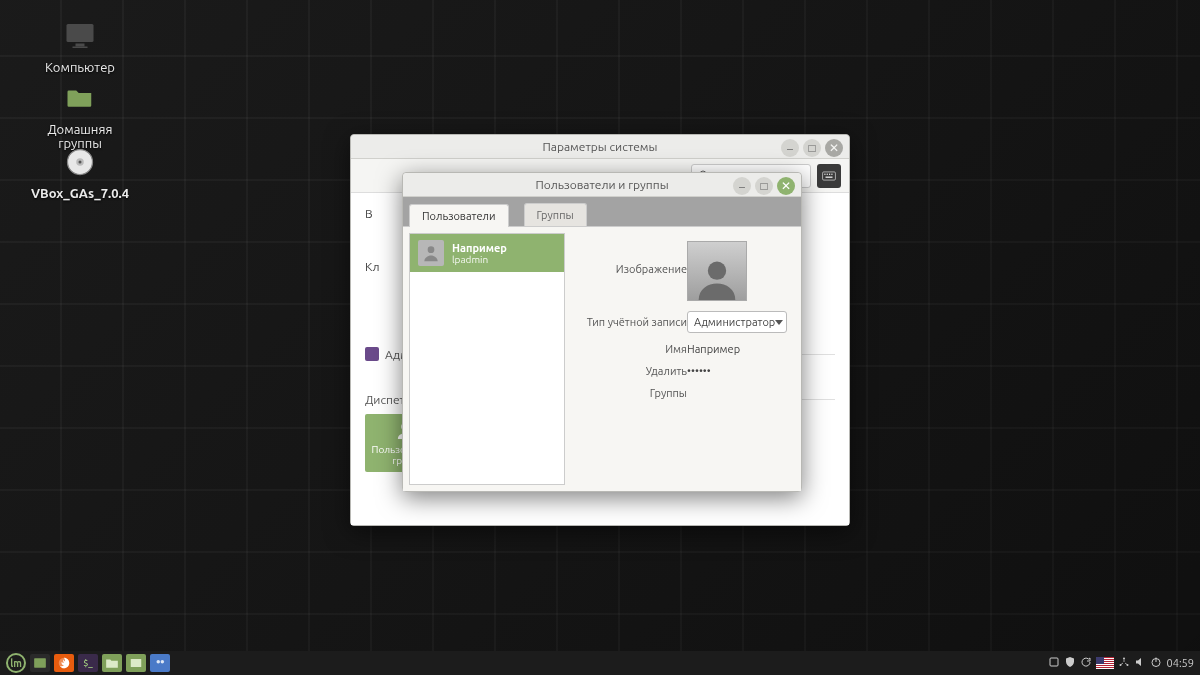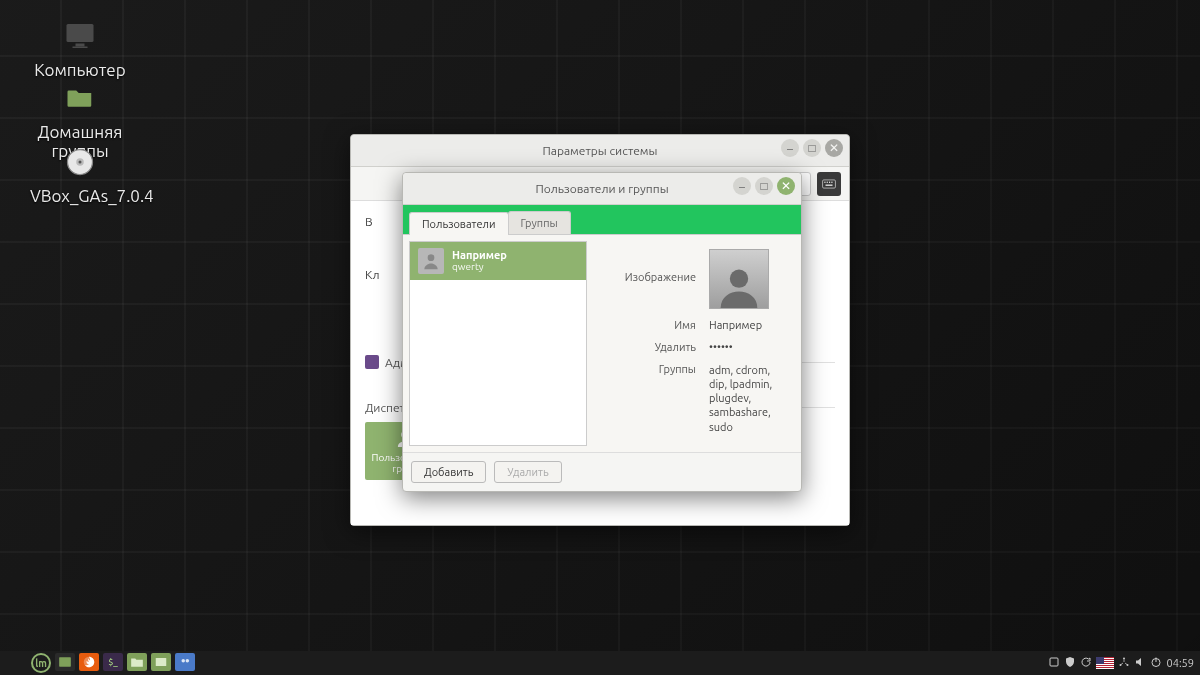--- a/index.html
+++ b/index.html
@@ -12,37 +12,37 @@
       repeating-linear-gradient(90deg, transparent 0 60px, rgba(255,255,255,0.04) 60px 62px);
     background-color: #161616;
     position: relative;
     color: #e0e0e0;
     font-size: 12px;
   }
 
   
   .desktop-icon { position: absolute; width: 100px; text-align: center; cursor: pointer; }
   .desktop-icon .ico { width: 40px; height: 40px; margin: 0 auto 4px; display:flex; align-items:center; justify-content:center; }
-  .desktop-icon .lbl { font-size: 17px; color: #eaeaea; text-shadow: 0 1px 2px #000; }
+  .desktop-icon .lbl { font-size: 13px; color: #eaeaea; text-shadow: 0 1px 2px #000; }
 
   .monitor-svg { fill:#4a4a4a; }
   .folder-svg { fill:#7fa05a; }
 
   
   .window {
     position: absolute;
     background: #f5f5f3;
     border: 1px solid #b8b8b4;
     border-radius: 4px;
     box-shadow: 0 6px 24px rgba(0,0,0,0.5);
     color: #333;
     display:flex; flex-direction:column;
   }
   .titlebar {
-    height: 32px; display:flex; align-items:center; justify-content:center;
+    height: 24px; display:flex; align-items:center; justify-content:center;
     background: #ececea; border-bottom: 1px solid #d0d0cc; border-radius: 4px 4px 0 0;
     position: relative; font-size: 12px; color:#555;
   }
   .titlebar .title-txt { }
   .win-controls { position:absolute; right:6px; top:4px; display:flex; gap:4px; }
   .win-btn { width:18px; height:18px; border-radius:50%; display:flex; align-items:center; justify-content:center; font-size:12px; color:#666; background:#d4d4d0; cursor:pointer; }
   .win-btn.close1 { background:#a8a8a4; color:#f5f5f3; }
   .win-btn.close2 { background:#8fb36f; color:#fff; }
 
   .toolbar { height:34px; border-bottom:1px solid #ddd; display:flex; align-items:center; justify-content:flex-end; padding:0 8px; gap:6px;}
@@ -56,47 +56,47 @@
   .cat-sep { flex:1; height:1px; background:#e0e0e0; }
 
   .tile-users {
     display:inline-flex; flex-direction:column; align-items:center; justify-content:center;
     width:88px; height:58px; background:#8fb36f; color:#fff; font-size:10px; text-align:center; border-radius:2px; padding:4px;
   }
   .tile-users .ico { margin-bottom:2px; }
 
   
   .ug-body { flex:1; display:flex; flex-direction:column; }
-  .tabs { display:flex; border-bottom:1px solid #ccc; background:#22c55e; padding-left:6px; padding-top:6px; gap:0;}
+  .tabs { display:flex; border-bottom:1px solid #ccc; background:#a3a3a3; padding-left:6px; padding-top:6px; gap:16px;}
   .tab { padding:5px 12px; font-size:11px; border:1px solid #ccc; border-bottom:none; background:#e6e4e0; color:#666; border-radius:3px 3px 0 0; margin-right:-1px; cursor:pointer;}
   .tab.active { background:#f7f6f3; color:#333; position:relative; top:1px; }
 
   .ug-main { flex:1; display:flex; background:#f7f6f3; }
   .user-list { width:178px; border:1px solid #ccc; margin:6px; background:#fff; }
   .user-item { display:flex; align-items:center; gap:8px; padding:6px 8px; background:#8fb36f; color:#fff; font-size:11px;}
   .user-item .avatar-sm { width:26px; height:26px; background:#b7b7b7; border-radius:2px; display:flex; align-items:center; justify-content:center;}
   .user-item .uname { font-weight:bold; }
   .user-item .ulogin { font-size:10px; opacity:.9; }
 
   .user-detail { flex:1; padding:14px 14px 8px 6px; font-size:11px; color:#444; }
   .detail-row { display:flex; align-items:center; margin-bottom:10px; }
-  .detail-row .lab { width:110px; text-align:right; padding-right:13px; color:#555;}
+  .detail-row .lab { width:110px; text-align:right; padding-right:0; color:#555;}
   .detail-row .val { flex:1; }
   .avatar-big { width:60px; height:60px; background:linear-gradient(#cfcfcf,#9e9e9e); border:1px solid #aaa; display:flex; align-items:flex-end; justify-content:center; overflow:hidden;}
   .avatar-shape { width:44px; height:44px; }
   .select { display:flex; align-items:center; justify-content:space-between; border:1px solid #bbb; border-radius:3px; background:#fff; height:22px; padding:0 6px; width:100px; font-size:11px;}
   .triangle-down { width:0;height:0;border-left:4px solid transparent;border-right:4px solid transparent;border-top:5px solid #555;}
 
   .ug-footer { padding:8px; border-top:1px solid #ddd; display:flex; gap:8px;}
   .btn { border:1px solid #bbb; background:#f4f3f0; color:#333; padding:4px 12px; font-size:11px; border-radius:3px; cursor:pointer;}
   .btn.disabled { color:#aaa; cursor:default;}
 
   
   .taskbar { position:absolute; left:0; right:0; bottom:0; height:24px; background:#1c1c1c; display:flex; align-items:center; padding:0 6px; color:#ccc; font-size:11px;}
-  .taskbar .tleft { display:flex; align-items:flex-start; gap:4px;margin-left:25px;}
+  .taskbar .tleft { display:flex; align-items:center; gap:4px;}
   .taskbar .tright { margin-left:auto; display:flex; align-items:center; gap:4px;}
   .tb-item { width:20px; height:18px; display:flex; align-items:center; justify-content:center; border-radius:2px;}
   .tb-item.app { background:#2a2a2a; }
   .tb-item.ff { background:#e85c0e; color:#fff;}
   .tb-item.term { background:#3a2a4a; color:#b8f28b; font-size:9px;}
   .tb-item.fm { background:#7fa05a;}
   .tb-item.grn { background:#7fa05a;}
   .tb-item.blue { background:#4a7ac8;}
   .mint-logo { width:20px; height:20px; border-radius:50%; border:2px solid #8fb36f; display:flex; align-items:center; justify-content:center; color:#8fb36f; font-size:10px; font-weight:bold;}
   .flag { width:18px; height:12px; background:linear-gradient(to bottom, #b22234 0 8%, #fff 8% 16%, #b22234 16% 24%, #fff 24% 32%, #b22234 32% 40%, #fff 40% 48%, #b22234 48% 56%, #fff 56% 64%, #b22234 64% 72%, #fff 72% 80%, #b22234 80% 88%, #fff 88% 100%); position:relative;}
@@ -118,21 +118,21 @@
 
 <div class="desktop-icon" style="left:30px; top:78px;">
   <div class="ico">
     <svg viewBox="0 0 24 24" width="36" height="30" class="folder-svg">
         <path d="M3 6h6l2 2h10v10a1 1 0 0 1-1 1H3a1 1 0 0 1-1-1V7a1 1 0 0 1 1-1z"></path>
       </svg>
   </div>
   <div class="lbl">Домашняя группы</div>
 </div>
 
-<div class="desktop-icon" style="left:30px; top:142px;">
+<div class="desktop-icon" style="left:30px; top:142px;font-weight:bold;">
   <div class="ico">
     <svg viewBox="0 0 24 24" width="30" height="30">
         <circle cx="12" cy="12" r="10" fill="#e8e8e8" stroke="#888"></circle>
         <circle cx="12" cy="12" r="3" fill="#bbb"></circle>
         <circle cx="12" cy="12" r="1.2" fill="#555"></circle>
       </svg>
   </div>
   <div class="lbl">VBox_GAs_7.0.4</div>
 </div>
 
@@ -212,53 +212,57 @@
       <div class="user-list">
         <div class="user-item">
           <div class="avatar-sm">
             <svg width="20" height="20" viewBox="0 0 24 24" fill="#888">
                 <circle cx="12" cy="8" r="4"></circle>
                 <path d="M4 22c0-4 4-7 8-7s8 3 8 7"></path>
               </svg>
           </div>
           <div>
             <div class="uname">Например</div>
-            <div class="ulogin">qwerty</div>
+            <div class="ulogin">lpadmin</div>
           </div>
         </div>
       </div>
       <div class="user-detail">
         <div class="detail-row" style="align-items:flex-start;">
           <div class="lab" style="padding-top:22px;">Изображение</div>
           <div class="val">
             <div class="avatar-big">
               <svg class="avatar-shape" viewBox="0 0 24 24" fill="#6b6b6b">
                   <circle cx="12" cy="8" r="5"></circle>
                   <path d="M2 24c0-6 5-9 10-9s10 3 10 9"></path>
                 </svg>
             </div>
           </div>
         </div>
         <div class="detail-row">
+          <div class="lab">Тип учётной записи</div>
+          <div class="val">
+            <div class="select">
+              <span>Администратор</span>
+              <span class="triangle-down"></span>
+            </div>
+          </div>
+        </div>
+        <div class="detail-row">
           <div class="lab">Имя</div>
           <div class="val">Например</div>
         </div>
         <div class="detail-row">
           <div class="lab">Удалить</div>
           <div class="val">••••••</div>
         </div>
         <div class="detail-row" style="align-items:flex-start;">
           <div class="lab">Группы</div>
-          <div class="val" style="max-width:120px; line-height:1.3;">adm, cdrom, dip, lpadmin, plugdev, sambashare, sudo</div>
         </div>
       </div>
-    </div>
-    <div class="ug-footer">
-      <button class="btn">Добавить</button>
-      <button class="btn disabled">Удалить</button>
     </div>
   </div>
 </div>
 
 <div class="taskbar">
   <div class="tleft">
     <div class="mint-logo">lm</div>
     <div class="tb-item app">
       <svg width="14" height="12" viewBox="0 0 24 20" fill="#7fa05a">
           <rect x="2" y="2" width="20" height="16" rx="1"></rect>

